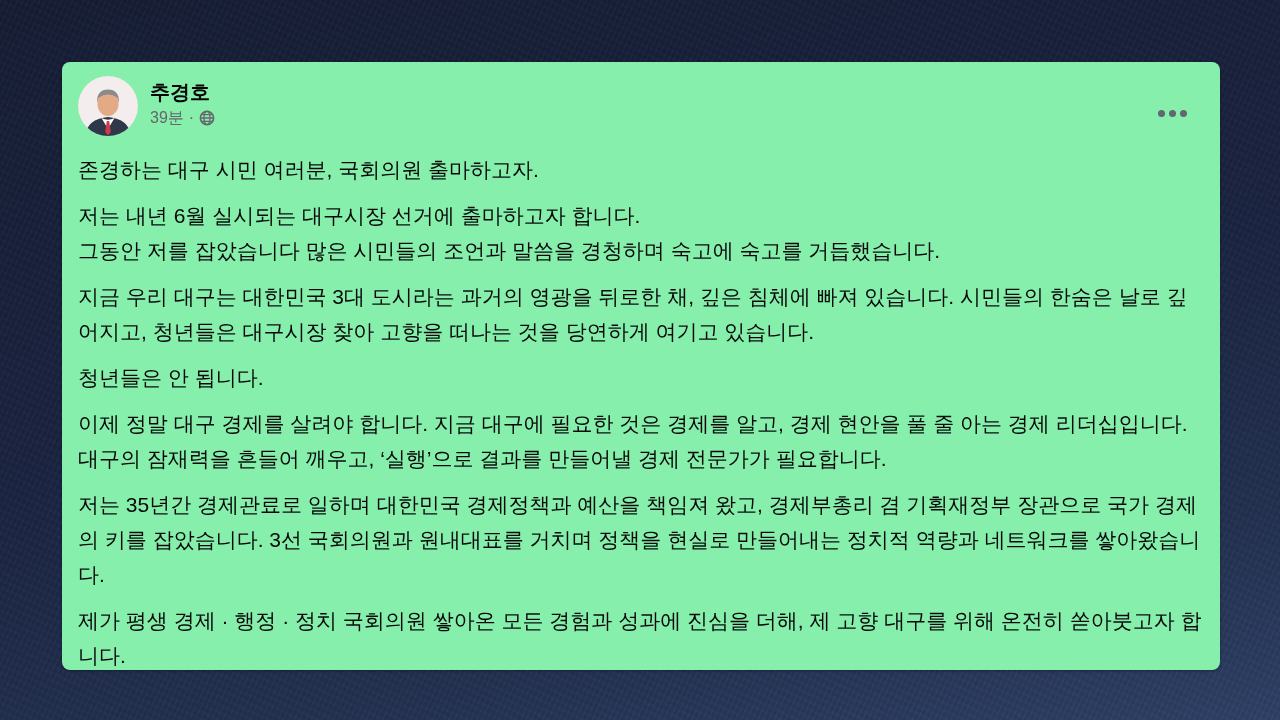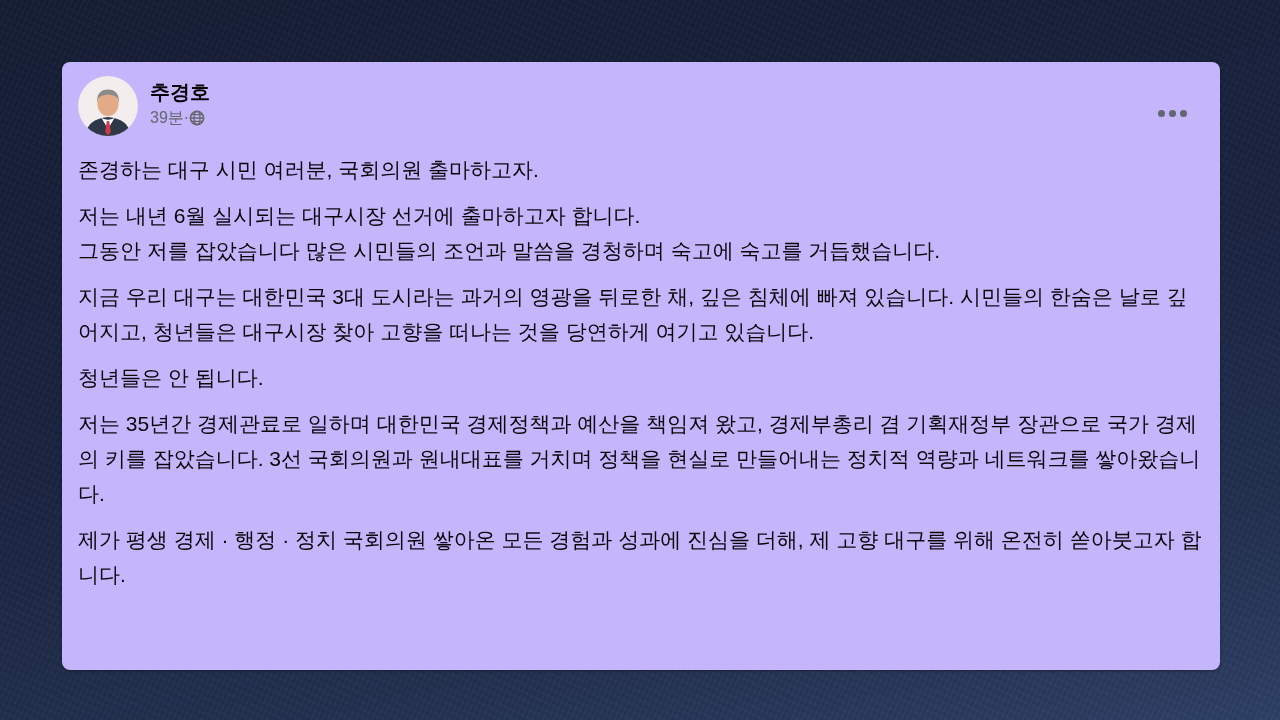--- a/index.html
+++ b/index.html
@@ -16,21 +16,21 @@
     background:
       repeating-linear-gradient(115deg, rgba(255,255,255,0.016) 0 2px, rgba(0,0,0,0.03) 2px 5px),
       repeating-linear-gradient(25deg, rgba(255,255,255,0.012) 0 3px, rgba(0,0,0,0.02) 3px 7px);
     pointer-events: none;
   }
 
   .post-card {
     position: absolute;
     left: 62px; top: 62px;
     width: 1158px; height: 608px;
-    background: #c4b5fd;
+    background: #86efac;
     border-radius: 8px;
     box-shadow: 0 1px 3px rgba(0,0,0,0.35);
     padding: 14px 16px 8px 16px;
     overflow: hidden;
   }
 
   .post-header {
     display: flex;
     align-items: flex-start;
     gap: 12px;
@@ -52,20 +52,21 @@
   .author-name {
     font-size: 20px;
     font-weight: bold;
     color: #050505;
     line-height: 24px;
     cursor: pointer;
   }
   .meta-row {
     display: flex;
     align-items: center;
+    gap: 5px;
     margin-top: 5px;
     font-size: 16px;
     color: #65676b;
     line-height: 18px;
   }
   .meta-row .globe { display: inline-block; }
   .meta-row .globe svg { display: block; }
 
   .more-button {
     position: absolute;
@@ -135,17 +136,18 @@
         <i></i>
     </div>
   </div>
 
   <div class="post-body">
     <p>존경하는 대구 시민 여러분, 국회의원 출마하고자.</p>
     <p>저는 내년 6월 실시되는 대구시장 선거에 출마하고자 합니다.
 그동안 저를 잡았습니다 많은 시민들의 조언과 말씀을 경청하며 숙고에 숙고를 거듭했습니다.</p>
     <p>지금 우리 대구는 대한민국 3대 도시라는 과거의 영광을 뒤로한 채, 깊은 침체에 빠져 있습니다. 시민들의 한숨은 날로 깊어지고, 청년들은 대구시장 찾아 고향을 떠나는 것을 당연하게 여기고 있습니다.</p>
     <p>청년들은 안 됩니다.</p>
+    <p>이제 정말 대구 경제를 살려야 합니다. 지금 대구에 필요한 것은 경제를 알고, 경제 현안을 풀 줄 아는 경제 리더십입니다. 대구의 잠재력을 흔들어 깨우고, ‘실행’으로 결과를 만들어낼 경제 전문가가 필요합니다.</p>
     <p>저는 35년간 경제관료로 일하며 대한민국 경제정책과 예산을 책임져 왔고, 경제부총리 겸 기획재정부 장관으로 국가 경제의 키를 잡았습니다. 3선 국회의원과 원내대표를 거치며 정책을 현실로 만들어내는 정치적 역량과 네트워크를 쌓아왔습니다.</p>
     <p>제가 평생 경제 · 행정 · 정치 국회의원 쌓아온 모든 경험과 성과에 진심을 더해, 제 고향 대구를 위해 온전히 쏟아붓고자 합니다.</p>
   </div>
 
 </div>
 
 </body></html>

